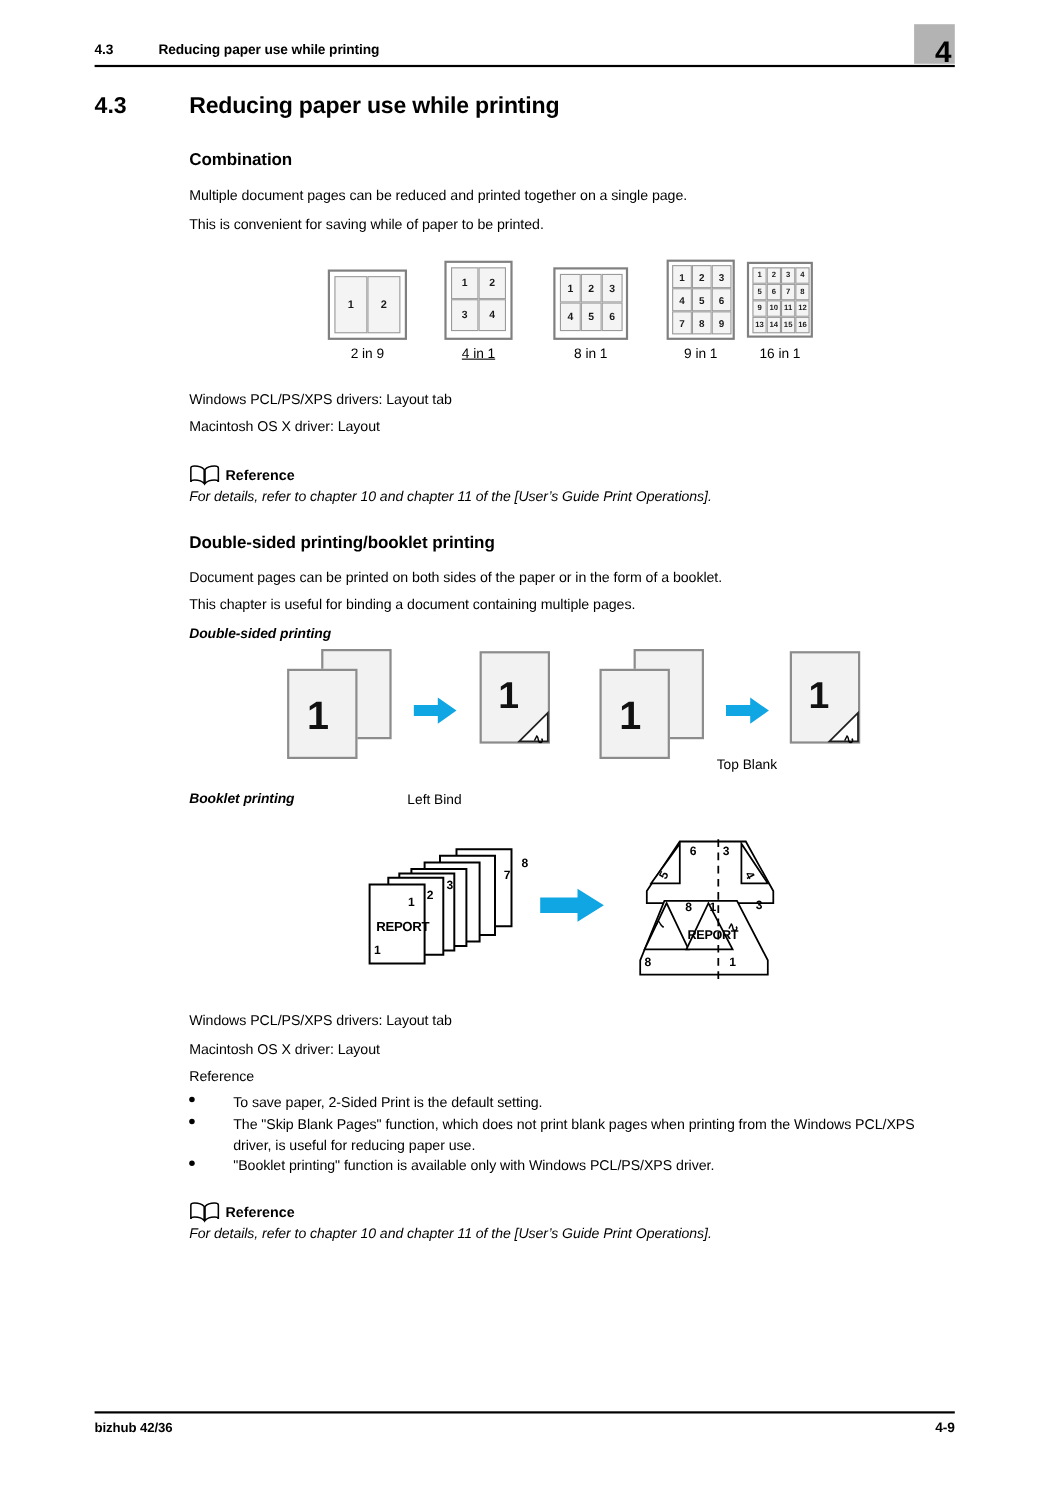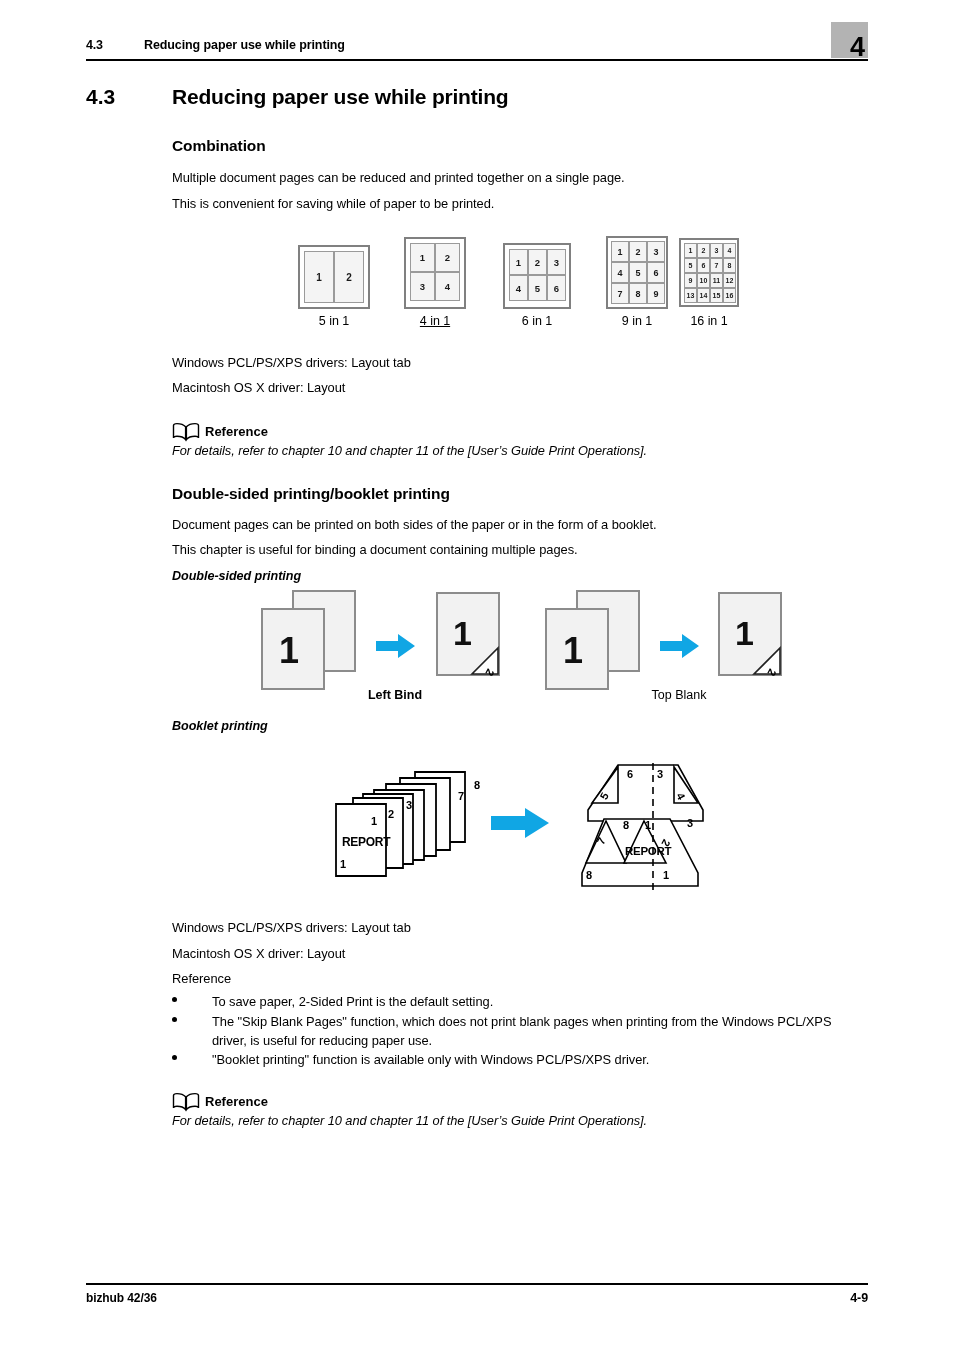--- a/index.html
+++ b/index.html
@@ -260,21 +260,21 @@
 
 <div class="h3" style="top:137px;">Combination</div>
 <div class="body-text" style="top:170px;">Multiple document pages can be reduced and printed together on a single page.</div>
 <div class="body-text" style="top:196px;">This is convenient for saving while of paper to be printed.</div>
 
 <div class="nup-group">
   <div class="nup-sheet" style="left:298px; top:245px; width:72px; height:64px;">
     <div class="nup-cell" style="left:4px; top:4px; width:30px; height:52px; font-size:10px;">1</div>
     <div class="nup-cell" style="left:34px; top:4px; width:30px; height:52px; font-size:10px;">2</div>
   </div>
-  <div class="nup-caption" style="left:298px; top:314px; width:72px;">5 in 1</div>
+  <div class="nup-caption" style="left:298px; top:314px; width:72px;">2 in 9</div>
 </div>
 
 <div class="nup-group">
   <div class="nup-sheet" style="left:404px; top:237px; width:62px; height:72px;">
     <div class="nup-cell" style="left:4px; top:4px; width:25px; height:29px; font-size:9.5px;">1</div>
     <div class="nup-cell" style="left:29px; top:4px; width:25px; height:29px; font-size:9.5px;">2</div>
     <div class="nup-cell" style="left:4px; top:33px; width:25px; height:29px; font-size:9.5px;">3</div>
     <div class="nup-cell" style="left:29px; top:33px; width:25px; height:29px; font-size:9.5px;">4</div>
   </div>
   <div class="nup-caption" style="left:404px; top:314px; width:62px;text-decoration:underline;">4 in 1</div>
@@ -282,21 +282,21 @@
 
 <div class="nup-group">
   <div class="nup-sheet" style="left:503px; top:243px; width:68px; height:66px;">
     <div class="nup-cell" style="left:4px; top:4px; width:19px; height:26px; font-size:9.5px;">1</div>
     <div class="nup-cell" style="left:23px; top:4px; width:19px; height:26px; font-size:9.5px;">2</div>
     <div class="nup-cell" style="left:42px; top:4px; width:19px; height:26px; font-size:9.5px;">3</div>
     <div class="nup-cell" style="left:4px; top:30px; width:19px; height:26px; font-size:9.5px;">4</div>
     <div class="nup-cell" style="left:23px; top:30px; width:19px; height:26px; font-size:9.5px;">5</div>
     <div class="nup-cell" style="left:42px; top:30px; width:19px; height:26px; font-size:9.5px;">6</div>
   </div>
-  <div class="nup-caption" style="left:503px; top:314px; width:68px;">6 in 1</div>
+  <div class="nup-caption" style="left:503px; top:314px; width:68px;">8 in 1</div>
 </div>
 
 <div class="nup-group">
   <div class="nup-sheet" style="left:606px; top:236px; width:62px; height:73px;">
     <div class="nup-cell" style="left:3px; top:3px; width:18px; height:21px; font-size:9px;">1</div>
     <div class="nup-cell" style="left:21px; top:3px; width:18px; height:21px; font-size:9px;">2</div>
     <div class="nup-cell" style="left:39px; top:3px; width:18px; height:21px; font-size:9px;">3</div>
     <div class="nup-cell" style="left:3px; top:24px; width:18px; height:21px; font-size:9px;">4</div>
     <div class="nup-cell" style="left:21px; top:24px; width:18px; height:21px; font-size:9px;">5</div>
     <div class="nup-cell" style="left:39px; top:24px; width:18px; height:21px; font-size:9px;">6</div>
@@ -358,21 +358,21 @@
       <path d="M0 8 L22 8 L22 1 L39 13 L22 25 L22 18 L0 18 Z" fill="#10a6e4"></path>
     </svg>
   </div>
   <div class="dx-page" style="left:436px; top:592px; width:64px; height:84px;">
     <div class="dx-num" style="left:15px; top:22px; font-size:34px;">1</div>
     <svg style="position:absolute; right:-2px; bottom:-2px;" width="30" height="30" viewBox="0 0 30 30">
       <path d="M2 28 L28 28 L28 2 Z" fill="#ffffff" stroke="#222" stroke-width="1.6"></path>
       <text x="18" y="22" font-family="Liberation Sans, sans-serif" font-size="11" font-weight="bold" fill="#000" transform="rotate(118 18 22)">2</text>
     </svg>
   </div>
-  <div class="dx-caption" style="left:310px; top:688px; width:170px;font-weight:bold;">Left Bind</div>
+  <div class="dx-caption" style="left:310px; top:720px; width:170px;">Left Bind</div>
 </div>
 
 <div class="duplex-group">
   <div class="dx-page" style="left:576px; top:590px; width:64px; height:82px;">
     <div class="dx-num" style="left:7px; top:17px; font-size:36px;">2</div>
   </div>
   <div class="dx-page front" style="left:545px; top:608px; width:64px; height:82px;">
     <div class="dx-num" style="left:16px; top:23px; font-size:36px;">1</div>
   </div>
   <div class="arrow-blue" style="left:660px; top:633px;">

